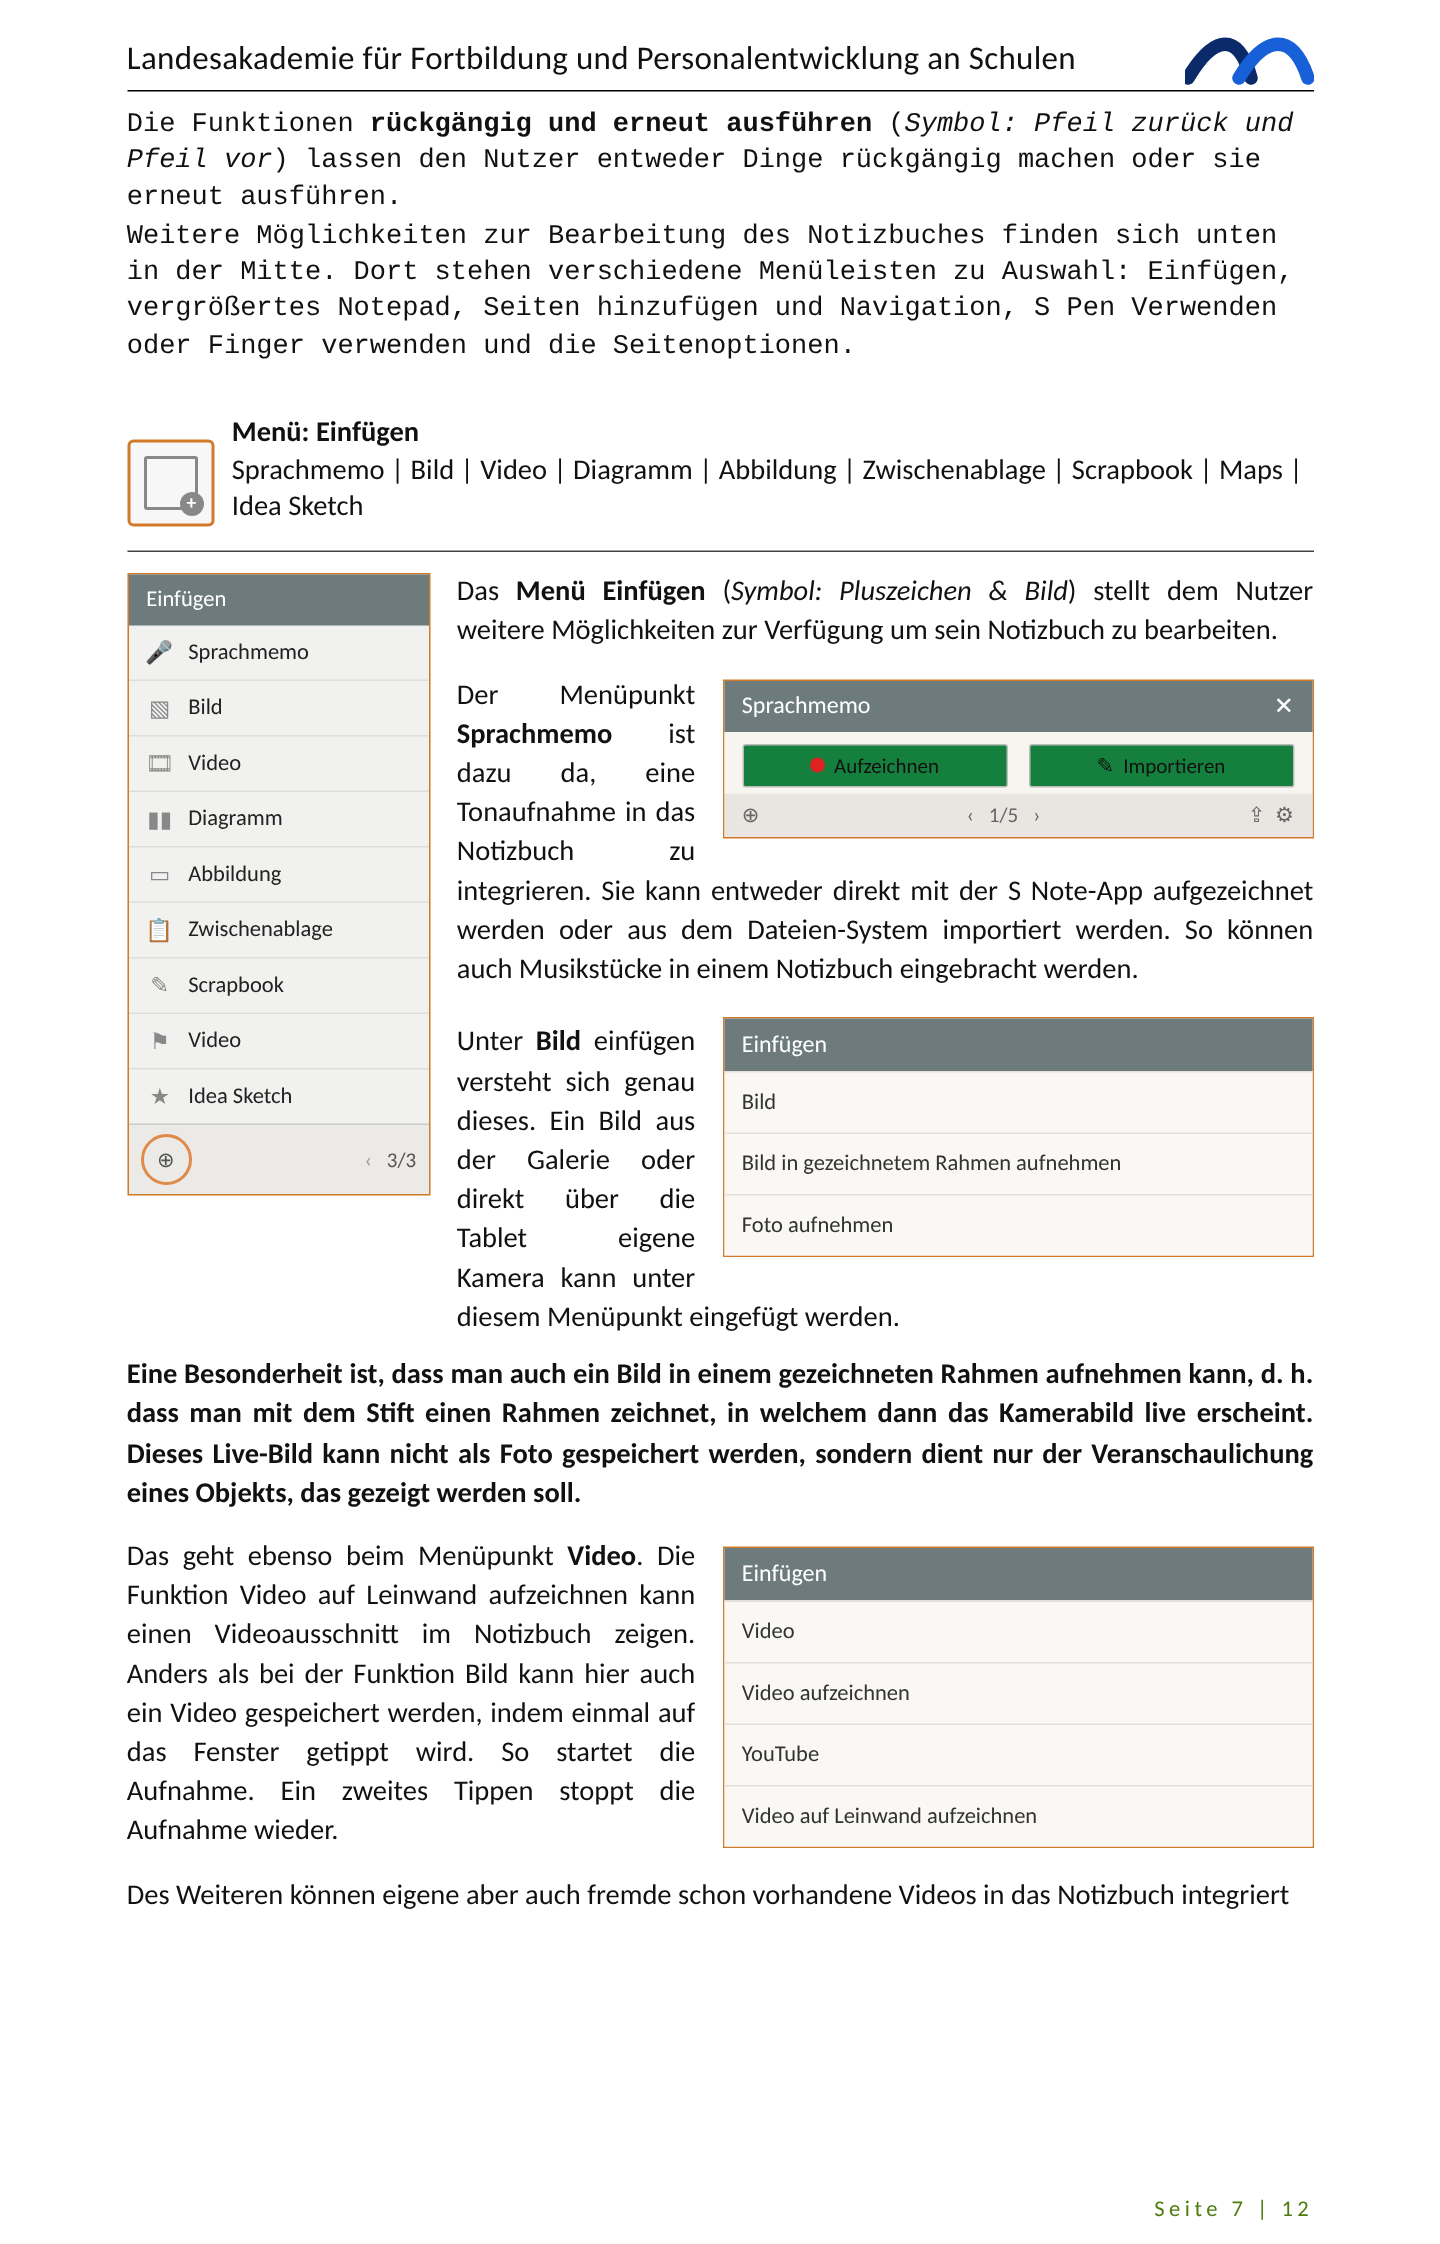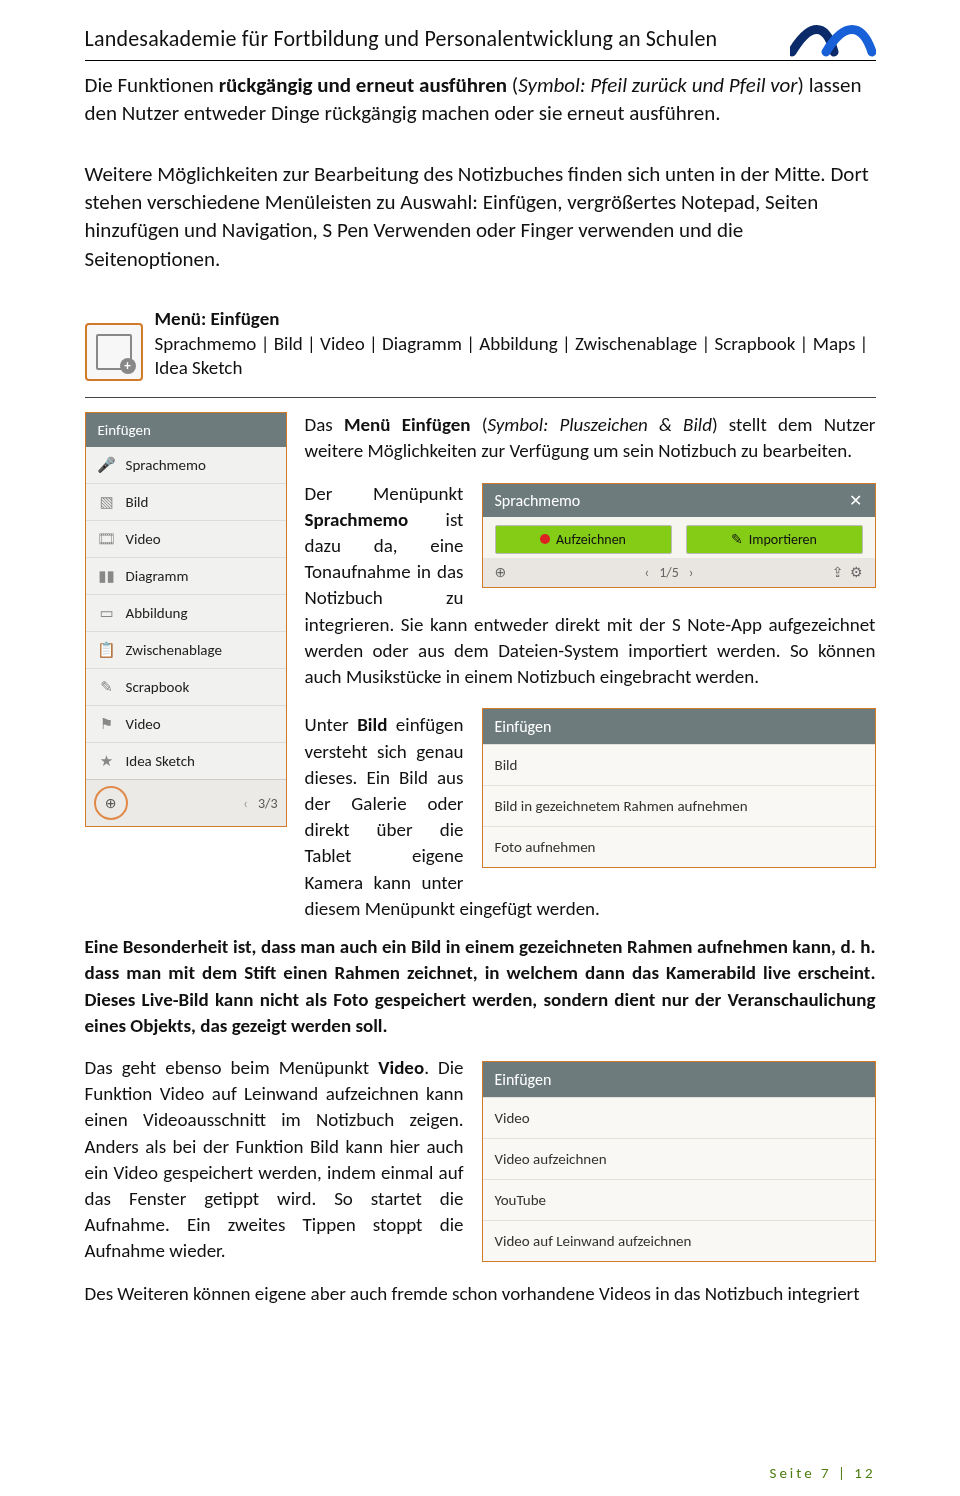--- a/index.html
+++ b/index.html
@@ -1,21 +1,21 @@
 <!DOCTYPE html>
 <html><head>
 <meta charset="utf-8">
 <style>
   @page { margin:0; }
   html,body{margin:0;padding:0;background:#fff;font-family:"Calibri","Segoe UI",Arial,sans-serif;color:#111;}
   .page{width:887px;min-height:1496px;margin:0 auto;position:relative;padding:18px 48px 40px 48px;box-sizing:border-box;}
   .header-row{display:flex;align-items:center;justify-content:space-between;border-bottom:1px solid #000;padding-bottom:2px;}
   .header-title{font-size:22px;letter-spacing:.2px;}
   .logo{width:86px;height:40px;}
-  .body-text{font-size:21px;line-height:1.35;margin-top:10px;}
+  .body-text{font-size:18px;line-height:1.35;margin-top:10px;font-family:Liberation Mono, monospace;}
   .body-text b{font-weight:bold;}
   .body-text i{font-style:italic;}
   .section-block{margin-top:34px;display:flex;align-items:flex-end;gap:12px;border-bottom:1px solid #444;padding-bottom:16px;}
   .add-chip{width:54px;height:54px;border:2px solid #d07a2a;border-radius:4px;background:#f7f7f7;display:flex;align-items:center;justify-content:center;flex:none;}
   .add-chip-inner{width:32px;height:32px;border:2px solid #888;position:relative;border-radius:2px;}
   .add-chip-inner::after{content:"+";position:absolute;right:-6px;bottom:-6px;width:16px;height:16px;background:#888;color:#fff;border-radius:50%;font-size:13px;line-height:16px;text-align:center;font-weight:bold;}
   .section-desc{font-size:19px;line-height:1.3;}
   .einf-wrap{margin-top:14px;display:flex;gap:18px;align-items:flex-start;}
   .einf-box{width:200px;border:1px solid #d07a2a;background:#f1f1ef;font-size:15px;color:#222;}
   .einf-title{background:#6d7b7d;color:#fff;padding:8px 12px;font-size:15px;}
@@ -23,21 +23,21 @@
   .einf-item:last-child{border-bottom:none;}
   .einf-icon{width:18px;height:18px;display:flex;align-items:center;justify-content:center;color:#888;font-size:15px;flex:none;}
   .einf-foot{display:flex;align-items:center;gap:10px;padding:6px 8px;background:#eceae6;border-top:1px solid #ccc;font-size:14px;color:#555;}
   .einf-foot .circled{width:30px;height:30px;border:2px solid #e08a4a;border-radius:50%;display:flex;align-items:center;justify-content:center;}
   .einf-foot .chev{color:#999;}
   .para{font-size:19px;line-height:1.38;text-align:justify;margin:0 0 16px 0;}
   .float-img{float:right;margin:2px 0 6px 18px;}
   .voice-box{width:392px;border:1px solid #d07a2a;}
   .voice-title{background:#6d7b7d;color:#fff;display:flex;justify-content:space-between;align-items:center;padding:7px 12px;font-size:16px;}
   .voice-buttons{display:flex;gap:14px;padding:8px 12px 4px;background:#f7f5f0;}
-  .voice-btn{flex:1;background:#84cc16;border:1px solid #bbb;border-radius:2px;padding:5px 10px;font-size:14px;display:flex;align-items:center;gap:6px;justify-content:center;}
+  .voice-btn{flex:1;background:#15803d;border:1px solid #bbb;border-radius:2px;padding:5px 10px;font-size:14px;display:flex;align-items:center;gap:6px;justify-content:center;}
   .voice-btn .dot{width:10px;height:10px;border-radius:50%;background:#d22;}
   .voice-toolbar{display:flex;align-items:center;justify-content:space-between;padding:6px 12px;background:#e9e6e1;font-size:14px;color:#666;}
   .voice-toolbar .nav{display:flex;align-items:center;gap:10px;}
   .float-bild{width:392px;border:1px solid #d07a2a;margin-top:2px;}
   .box-head{background:#6d7b7d;color:#fff;padding:8px 12px;font-size:16px;}
   .box-row{padding:11px 12px;font-size:15px;border-top:1px solid #e4e0da;background:#faf8f4;color:#333;}
   .box-row:first-of-type{border-top:none;background:#fbf9f5;}
   .footer{position:absolute;bottom:14px;right:48px;font-size:15px;color:#4d7c0f;letter-spacing:3px;}
   .clear{clear:both;}
 </style>
@@ -50,21 +50,21 @@
     <div class="header-title">Landesakademie für Fortbildung und Personalentwicklung an Schulen</div>
     <svg class="logo" viewBox="0 0 86 40">
       <path d="M2 34 C 20 4, 36 4, 44 34" fill="none" stroke="#0a2a6a" stroke-width="9" stroke-linecap="round"></path>
       <path d="M36 34 C 54 4, 72 4, 82 34" fill="none" stroke="#1760d8" stroke-width="9" stroke-linecap="round"></path>
     </svg>
   </div>
 
   <div class="body-text">
     <span>Die Funktionen </span><b>rückgängig und erneut ausführen</b> (<i>Symbol: Pfeil zurück und Pfeil vor</i><span>) lassen den Nutzer entweder Dinge rückgängig machen oder sie erneut ausführen.</span>
   </div>
-  <div class="body-text" style="margin-top:32px;">Weitere Möglichkeiten zur Bearbeitung des Notizbuches finden sich unten in der Mitte. Dort stehen verschiedene Menüleisten zu Auswahl: Einfügen, vergrößertes Notepad, Seiten hinzufügen und Navigation, S Pen Verwenden oder Finger verwenden und die Seitenoptionen.</div>
+  <div class="body-text" style="margin-top:2px;">Weitere Möglichkeiten zur Bearbeitung des Notizbuches finden sich unten in der Mitte. Dort stehen verschiedene Menüleisten zu Auswahl: Einfügen, vergrößertes Notepad, Seiten hinzufügen und Navigation, S Pen Verwenden oder Finger verwenden und die Seitenoptionen.</div>
 
   <div class="section-block">
     <div class="add-chip">
         <div class="add-chip-inner"></div>
       </div>
     <div class="section-desc">
       <b>Menü: Einfügen</b><br>
       <span>Sprachmemo | Bild | Video | Diagramm | Abbildung | Zwischenablage | Scrapbook | Maps | Idea Sketch</span>
     </div>
   </div>

